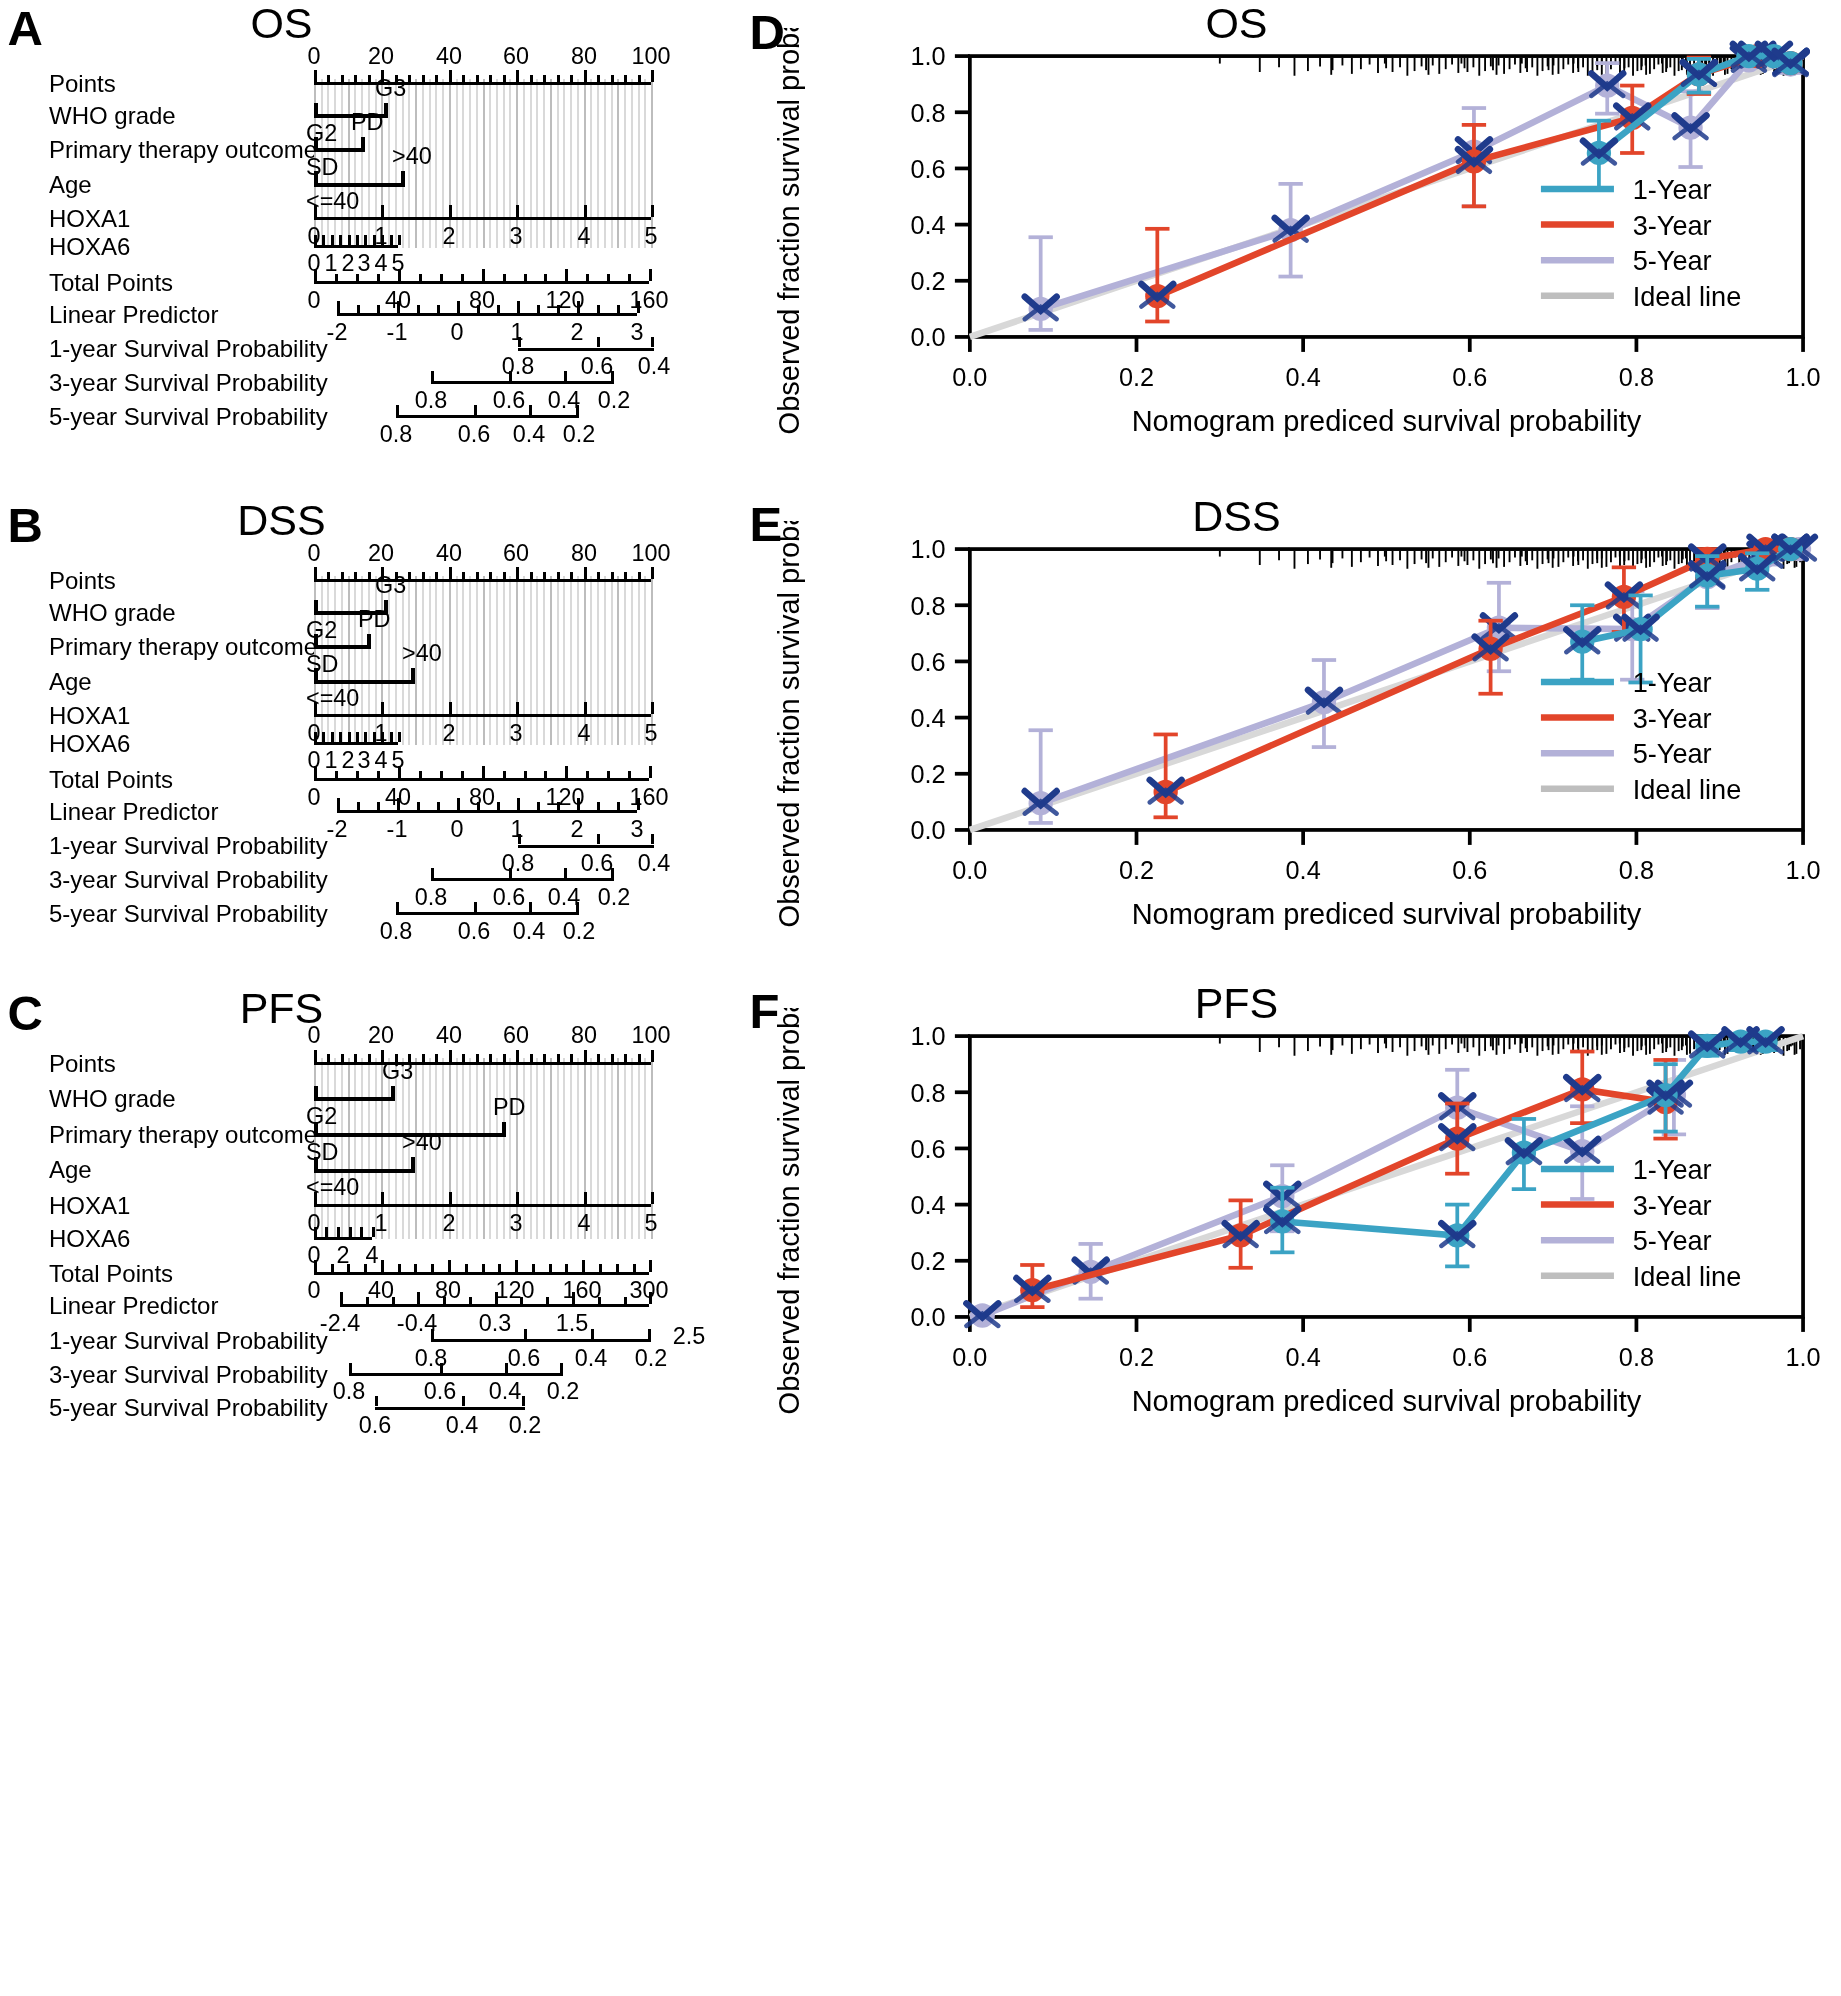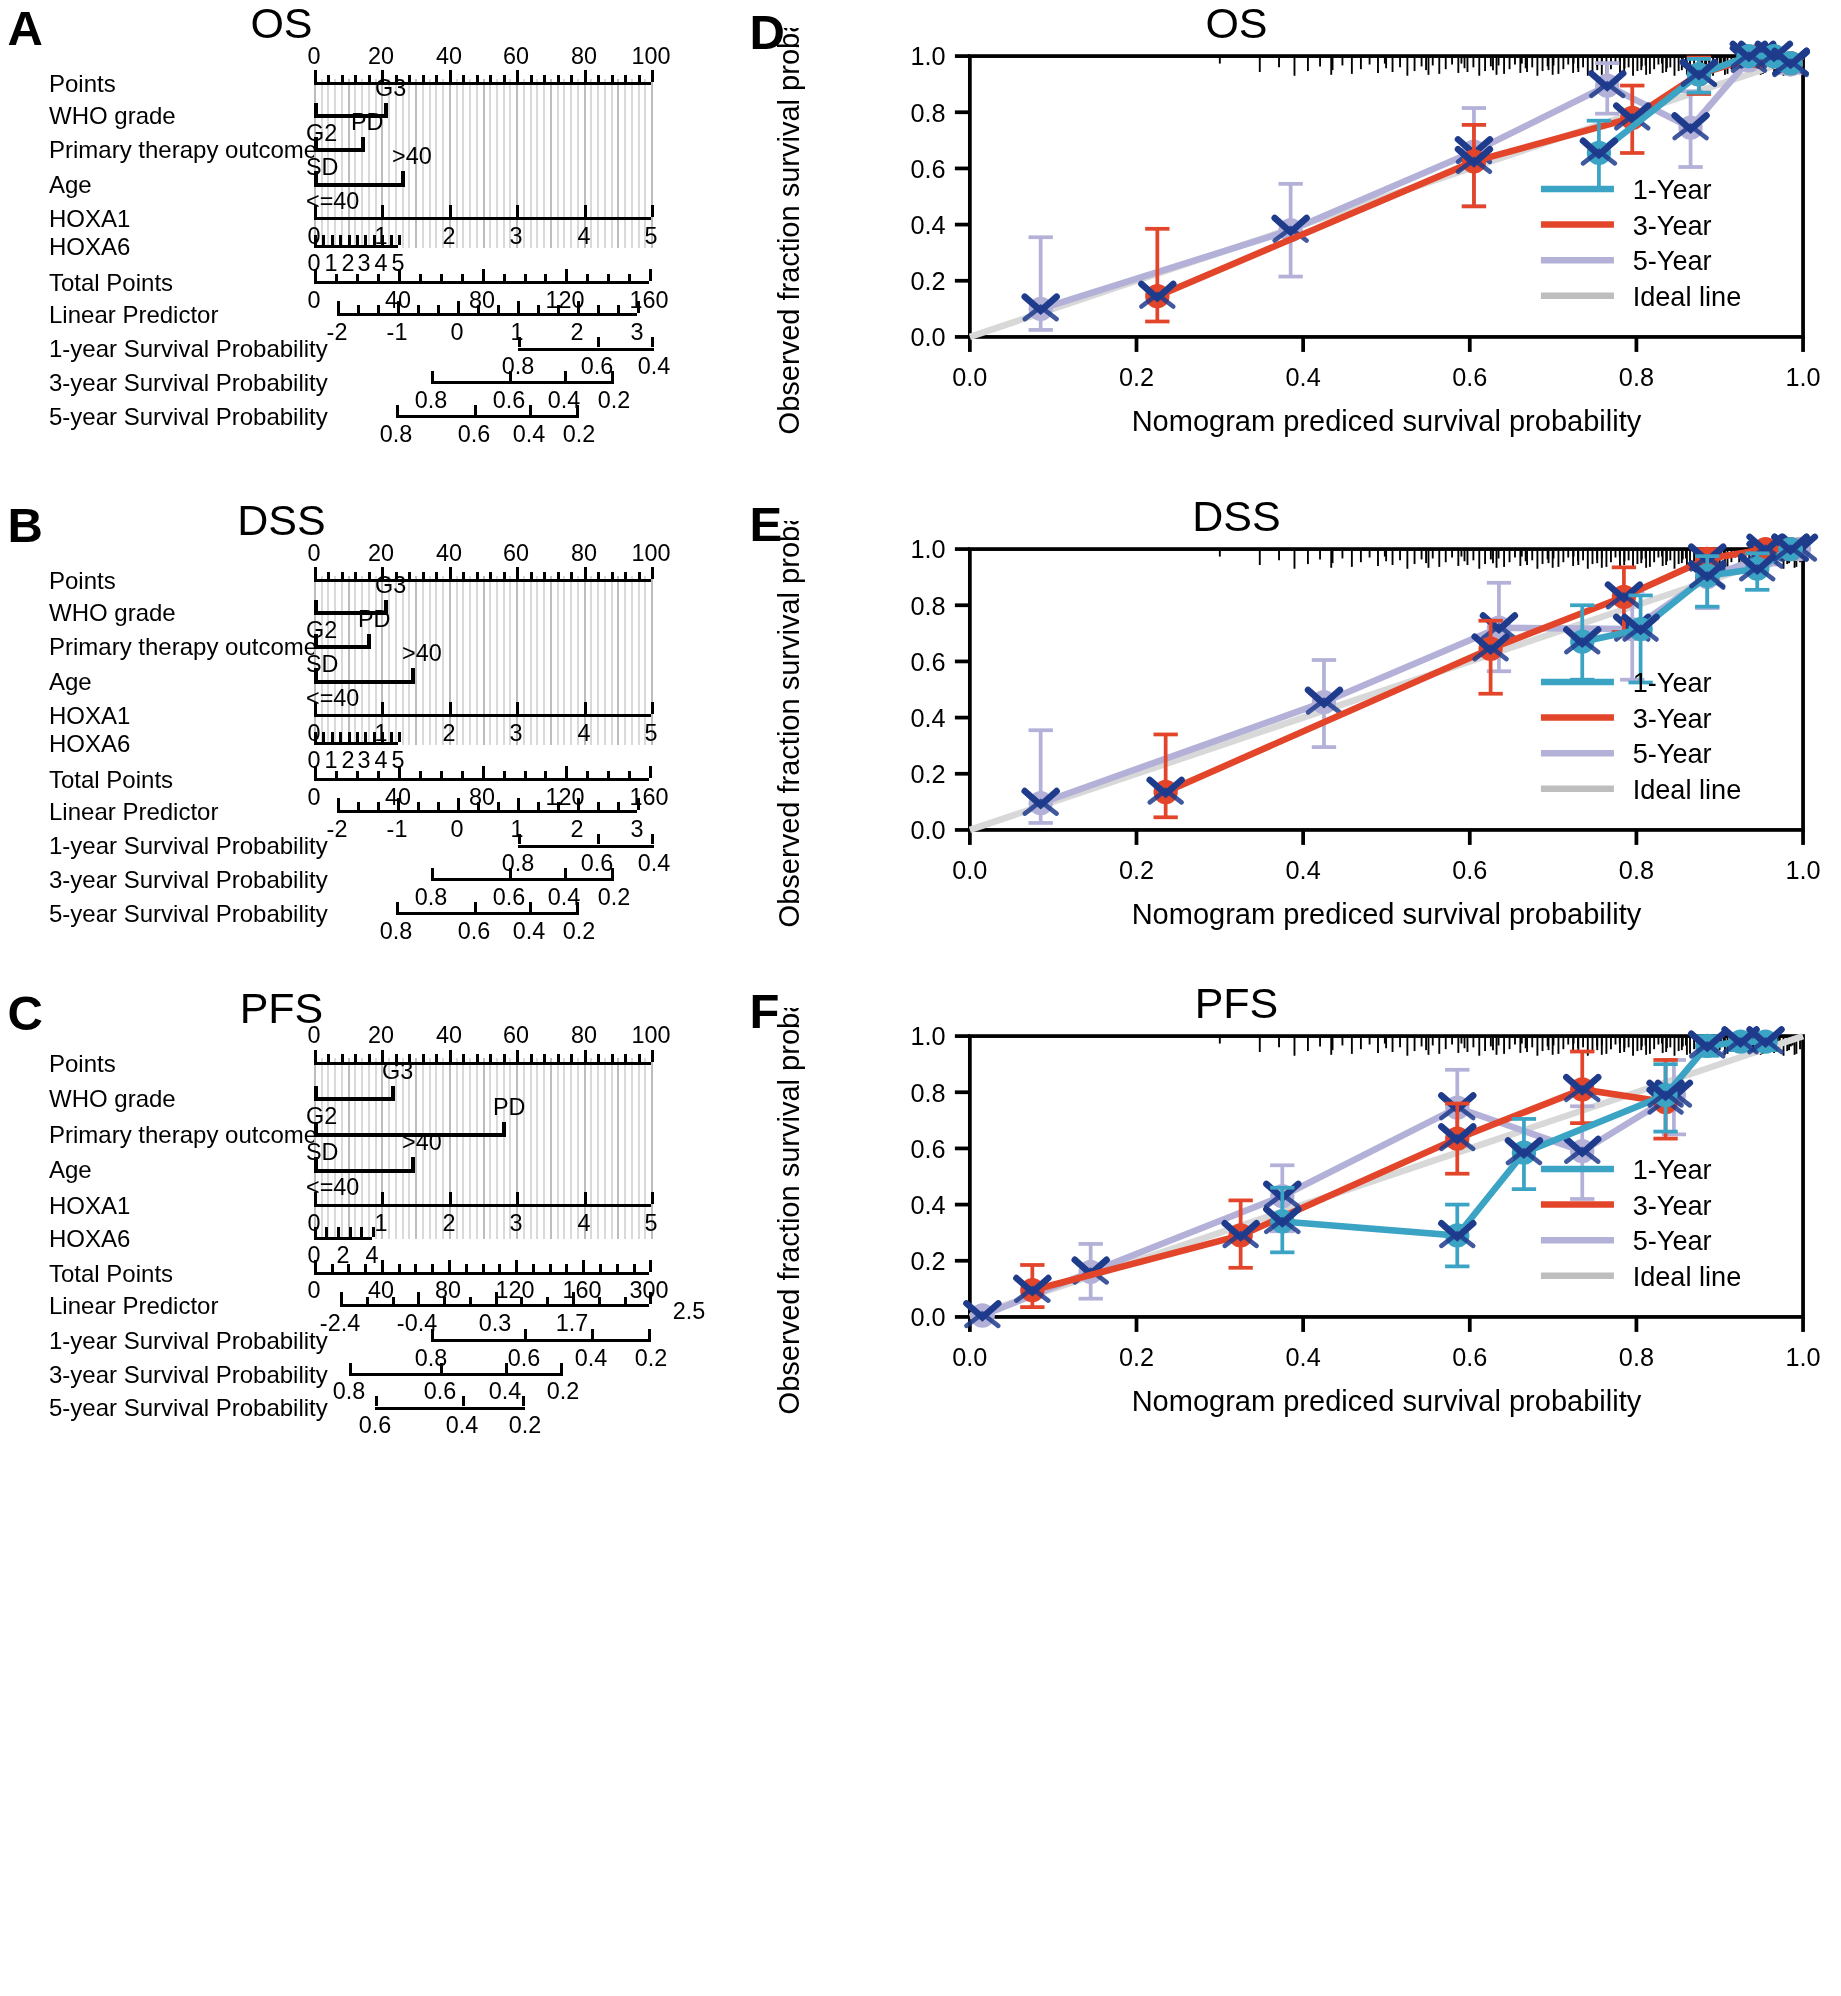--- a/index.html
+++ b/index.html
@@ -641,22 +641,22 @@
         <div class="tickv" style="left:495px;top:322px;height:12px;"></div>
         <div class="tickv" style="left:520px;top:327px;height:7.5px;"></div>
         <div class="tickv" style="left:546px;top:327px;height:7.5px;"></div>
         <div class="tickv" style="left:572px;top:322px;height:12px;"></div>
         <div class="tickv" style="left:598px;top:327px;height:7.5px;"></div>
         <div class="tickv" style="left:624px;top:327px;height:7.5px;"></div>
         <div class="tickv" style="left:649px;top:322px;height:12px;"></div>
         <div class="axis-num" style="left:340px;top:340px;">-2.4</div>
         <div class="axis-num" style="left:417px;top:340px;">-0.4</div>
         <div class="axis-num" style="left:495px;top:340px;">0.3</div>
-        <div class="axis-num" style="left:572px;top:340px;">1.7</div>
-        <div class="axis-num" style="left:649px;top:328px;margin-left:40px;">2.5</div>
+        <div class="axis-num" style="left:572px;top:340px;">1.5</div>
+        <div class="axis-num" style="left:649px;top:353px;margin-left:40px;">2.5</div>
         <div class="axline" style="left:431px;top:369px;width:220px;"></div>
         <div class="tickv" style="left:431px;top:359px;height:10.3px;"></div>
         <div class="tickv" style="left:648px;top:359px;height:10.3px;"></div>
         <div class="axis-num" style="left:431px;top:375px;">0.8</div>
         <div class="tickv" style="left:524px;top:359px;height:10.3px;"></div>
         <div class="axis-num" style="left:524px;top:375px;">0.6</div>
         <div class="tickv" style="left:591px;top:359px;height:10.3px;"></div>
         <div class="axis-num" style="left:591px;top:375px;">0.4</div>
         <div class="axis-num" style="left:651px;top:375px;">0.2</div>
         <div class="axline" style="left:349px;top:403px;width:214px;"></div>

